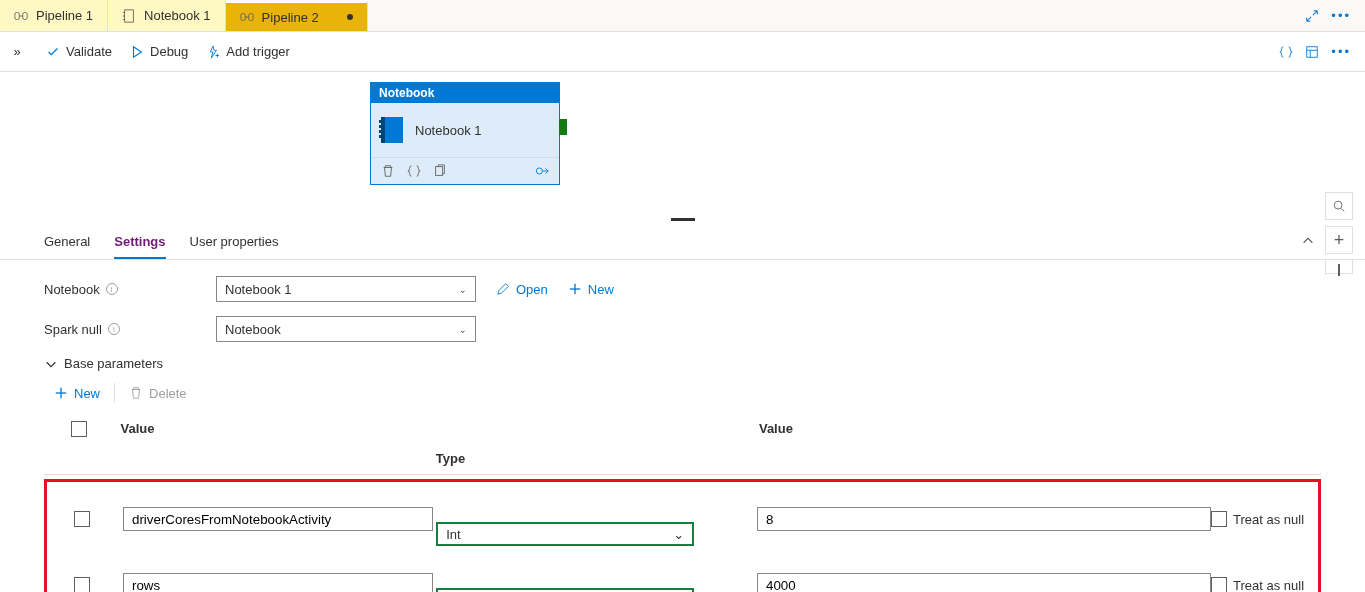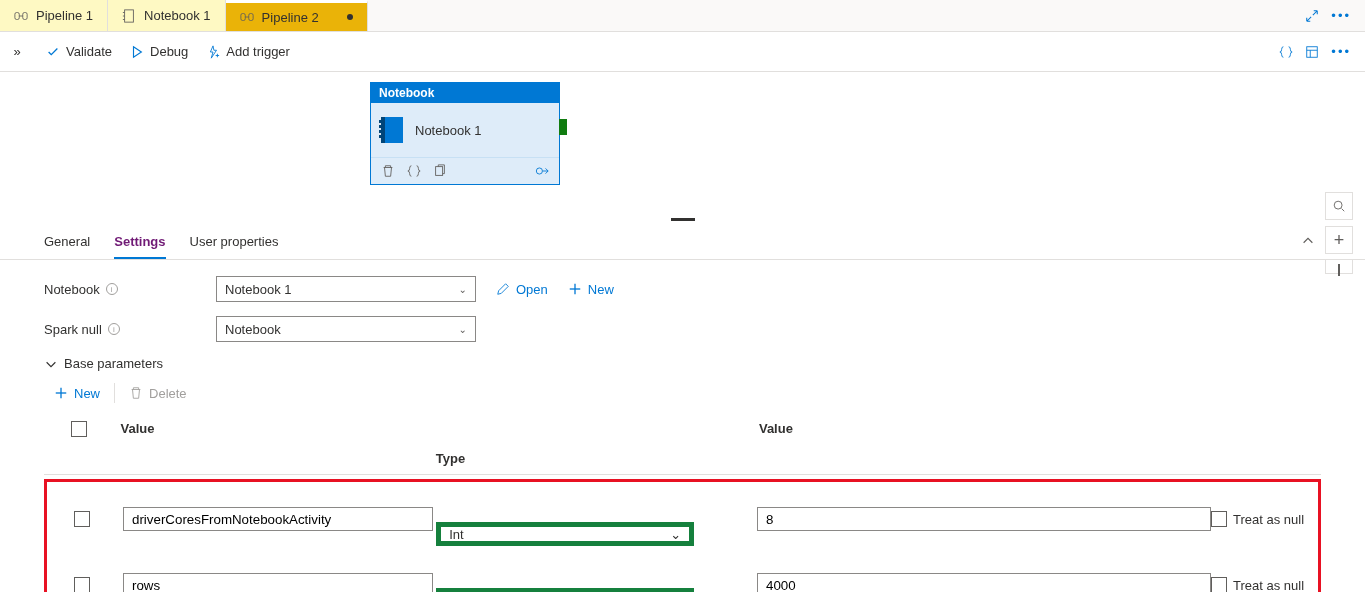--- a/index.html
+++ b/index.html
@@ -67,21 +67,21 @@
   .col-name { width: 328px; padding-left: 6px; }
   .col-type { width: 330px; margin-top: 30px; }
   .col-value { width: 464px; }
   .col-null { width: 110px; }
   .chk { width: 16px; height: 16px; border: 1px solid #605e5c; background: #fff; }
   
   .rows-wrap { border: 3px solid #e81123; margin-top: 4px; padding: 4px 0; }
   .tbl-row { display: flex; align-items: center; padding: 6px 0; }
   .txt-input { height: 24px; border: 1px solid #8a8886; padding: 0 8px; background: #fff; }
   .col-name .txt-input { width: 310px; }
-  .col-type .sel-input { width: 258px; height: 24px; border: 5px solid #15803d; padding: 0 8px; display: flex; align-items: center; justify-content: space-between; background: #fff; }
+  .col-type .sel-input { width: 258px; height: 24px; border: 2px solid #15803d; padding: 0 8px; display: flex; align-items: center; justify-content: space-between; background: #fff; }
   .col-value .txt-input { width: 454px; }
   .null-g { display: flex; align-items: center; gap: 6px; }
   
   svg.ic { width: 14px; height: 14px; }
 </style>
 </head>
 <body>
 
 <div class="tab-bar">
   <div class="tab">

